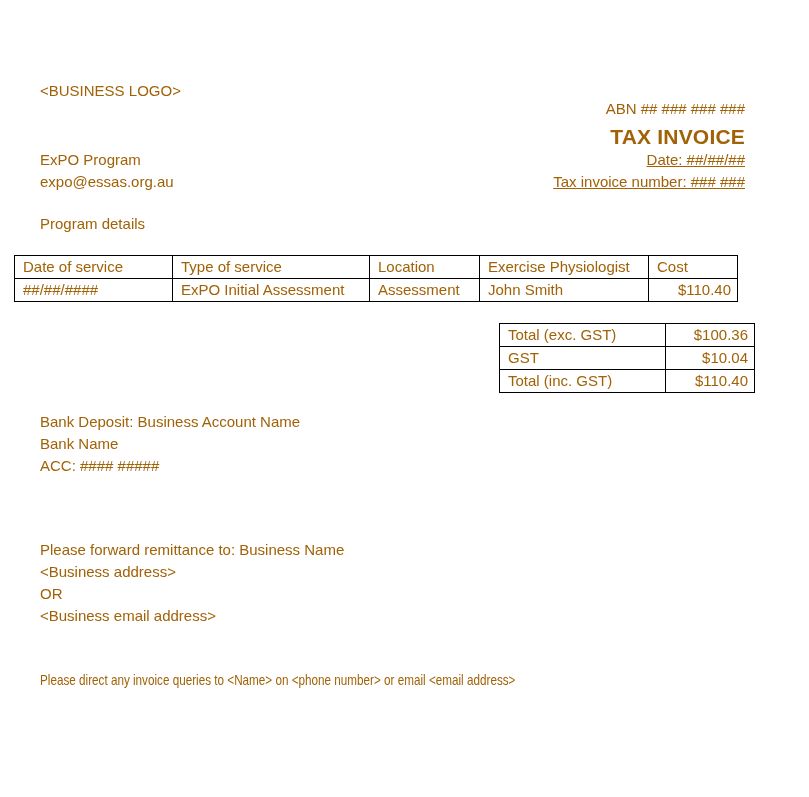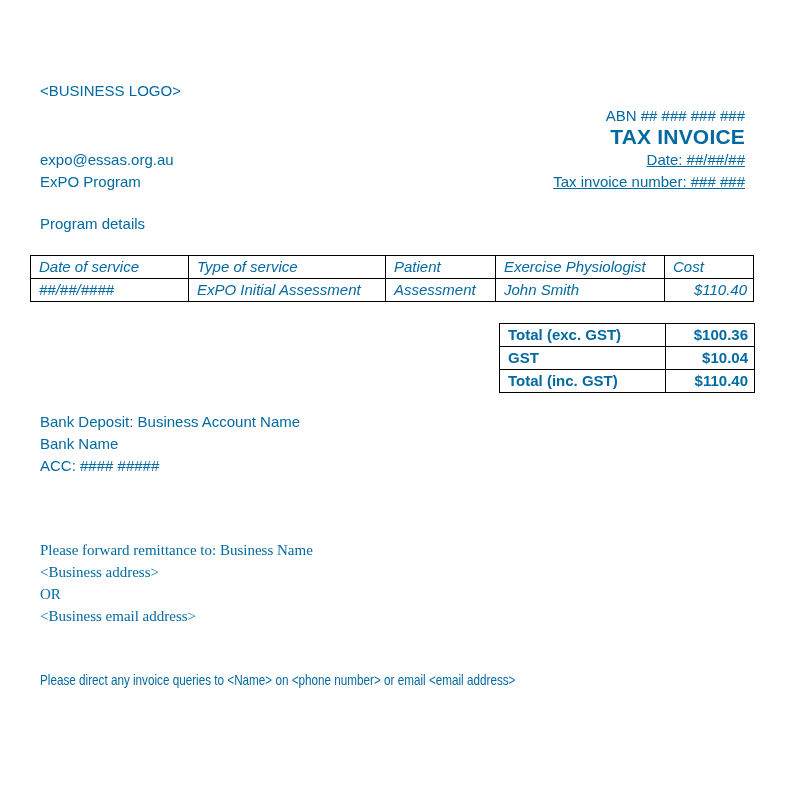--- a/index.html
+++ b/index.html
@@ -5,70 +5,70 @@
   * { margin: 0; padding: 0; box-sizing: border-box; }
   html, body { background: #ffffff; }
   .page {
     position: relative;
     width: 809px;
     height: 797px;
     background: #ffffff;
     font-family: "Liberation Sans", sans-serif;
     font-size: 15px;
     line-height: 22px;
-    color: #0369a1;
+    color: #a16207;
     overflow: hidden;
   }
   .abs { position: absolute; white-space: nowrap; }
 
   .business-logo { left: 40px; top: 80px; }
   .invoice-title { right: 64px; top: 77px; font-size: 21px; font-weight: 700; line-height: 26px; letter-spacing: 0.2px; margin-top: 47px; }
-  .abn-line { right: 64px; top: 105px; }
+  .abn-line { right: 64px; top: 98px; }
   .sender-block { left: 40px; top: 149px; }
   .meta-block { right: 64px; top: 149px; text-align: right; text-decoration: underline; }
   .patient-label { left: 40px; top: 213px; }
 
   table { position: absolute; border-collapse: collapse; table-layout: fixed; }
   th, td {
     border: 1.5px solid #000000;
     font-weight: normal;
     text-align: left;
     padding: 0 8px;
     height: 23px;
     font-size: 15px;
     white-space: nowrap;
     overflow: hidden;
     vertical-align: middle;
   }
-  .service-table { left: 30px; top: 255px; width: 723px; font-style: italic; }
+  .service-table { left: 14px; top: 255px; width: 723px; }
   .totals-table  { left: 499px; top: 323px; width: 255px; }
-  .totals-table td { height: 22px; font-weight: bold; }
+  .totals-table td { height: 22px; }
   td.num { text-align: right; padding-right: 6px; margin-left: 24px; }
 
   .bank-block  { left: 40px; top: 411px; }
-  .remit-block { left: 40px; top: 539px; font-family: Liberation Serif, serif; }
+  .remit-block { left: 40px; top: 539px; }
   .queries-line {
     left: 40px; top: 669px;
     transform: scaleX(0.78);
     transform-origin: 0 50%;
   }
 </style>
 </head>
 <body>
 
 <div class="page">
 
   <div class="abs business-logo">&lt;BUSINESS LOGO&gt;</div>
 
   <div class="abs invoice-title">TAX INVOICE</div>
   <div class="abs abn-line">ABN ## ### ### ###</div>
 
   <div class="abs sender-block">
+    <div>ExPO Program</div>
     <div>expo@essas.org.au</div>
-    <div>ExPO Program</div>
   </div>
 
   <div class="abs meta-block">
     <div>Date: ##/##/##</div>
     <div>Tax invoice number: ### ###</div>
   </div>
 
   <div class="abs patient-label">Program details</div>
 
   <table class="service-table">
@@ -76,21 +76,21 @@
       <col style="width:158px">
       <col style="width:197px">
       <col style="width:110px">
       <col style="width:169px">
       <col style="width:89px">
     </colgroup>
     <thead>
       <tr>
         <th>Date of service</th>
         <th>Type of service</th>
-        <th>Patient</th>
+        <th>Location</th>
         <th>Exercise Physiologist</th>
         <th>Cost</th>
       </tr>
     </thead>
     <tbody>
       <tr>
         <td>##/##/####</td>
         <td>ExPO Initial Assessment</td>
         <td>Assessment</td>
         <td>John Smith</td>

